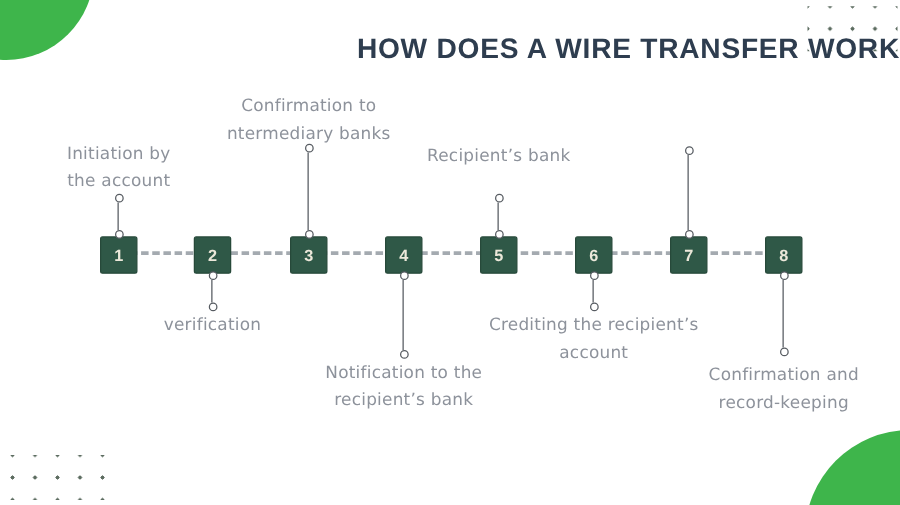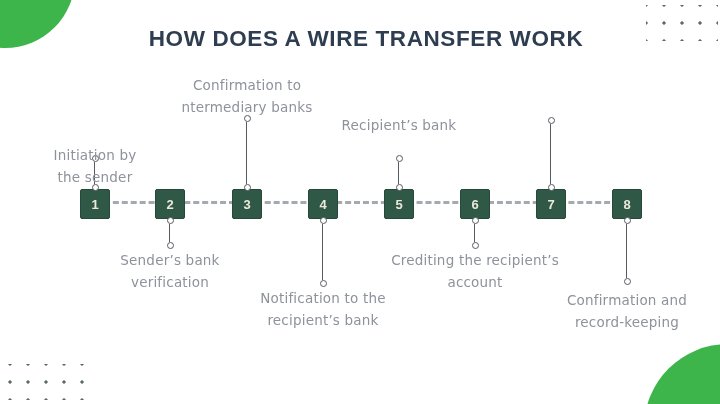--- a/index.html
+++ b/index.html
@@ -19,21 +19,21 @@
     background-image:radial-gradient(circle, #5c6c60 1.5px, transparent 1.7px);
     background-size:18px 18px;
     background-position:center;
   }
   .dot-grid.tr { width:72px; height:36px; left:646px; top:5px; }
   .dot-grid.bl { width:90px; height:36px; left:1px;  top:364px; }
 
   
   .title {
     position:absolute; top:26px; left:0; width:100%;
-    text-align:center;
+    text-align:right;
     font-family:"Liberation Sans", sans-serif;
     font-size:22.5px; font-weight:700; letter-spacing:0.6px;
     color:#2e3d4f;
     padding-left:12px;
   }
 
   
   .timeline-dash {
     position:absolute; left:95px; top:201px; width:533px; height:0;
     border-top:3px dashed #a4aab0; z-index:1;
@@ -58,21 +58,21 @@
     width:5px; height:5px; border:1.5px solid #565b61;
     border-radius:50%; background:#ffffff;
   }
   .connector::before { top:-7px; }
   .connector::after  { bottom:-7px; }
 
   
   .sq1{left:80px;}  .sq2{left:155px;} .sq3{left:232px;} .sq4{left:308px;}
   .sq5{left:384px;} .sq6{left:460px;} .sq7{left:536px;} .sq8{left:612px;}
 
-  .lb1{left:0px;   top:112px;margin-top:32px;} 
+  .lb1{left:0px;   top:112px;} 
   .lb2{left:75px;  top:249px;} 
   .lb3{left:152px; top:74px;}  
   .lb4{left:228px; top:287px;} 
   .lb5{left:304px; top:114px;} 
   .lb6{left:380px; top:249px;text-align:center;} 
   .lb7{left:456px; top:76px;}  
   .lb8{left:532px; top:289px;} 
 
   .cn1{left:94.25px;  top:162px; height:22px;}
   .cn2{left:169.25px; top:224px; height:18px;}
@@ -110,24 +110,23 @@
   <div class="connector cn2"></div>
   <div class="connector cn3"></div>
   <div class="connector cn4"></div>
   <div class="connector cn5"></div>
   <div class="connector cn6"></div>
   <div class="connector cn7"></div>
   <div class="connector cn8"></div>
 
   <div class="step-label lb1">
     <div>Initiation by</div>
-    <div>the sender</div>
+    <div>the account</div>
   </div>
   <div class="step-label lb2">
-    <div>Sender’s bank</div>
     <div>verification</div>
   </div>
   <div class="step-label lb3">
     <div>Confirmation to</div>
     <div>ntermediary banks</div>
   </div>
   <div class="step-label lb4">
     <div>Notification to the</div>
     <div>recipient’s bank</div>
   </div>

